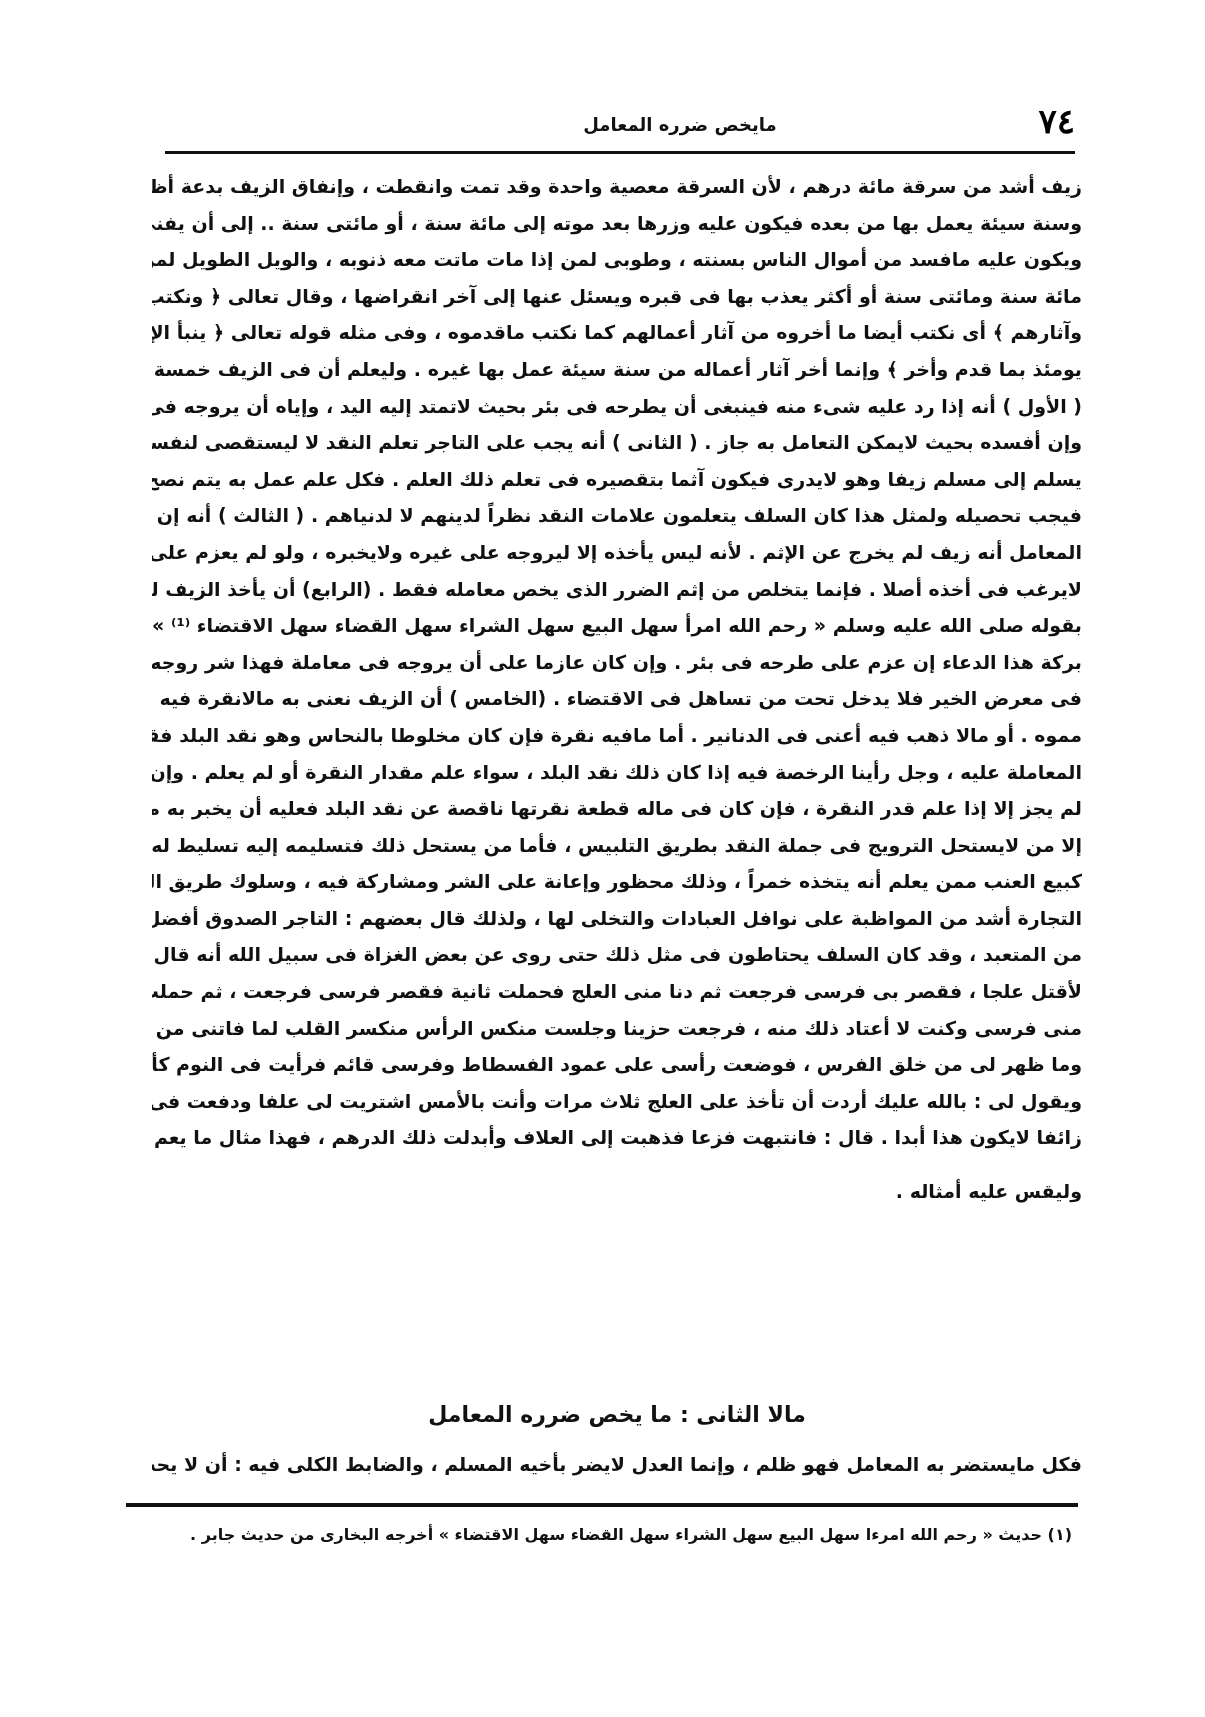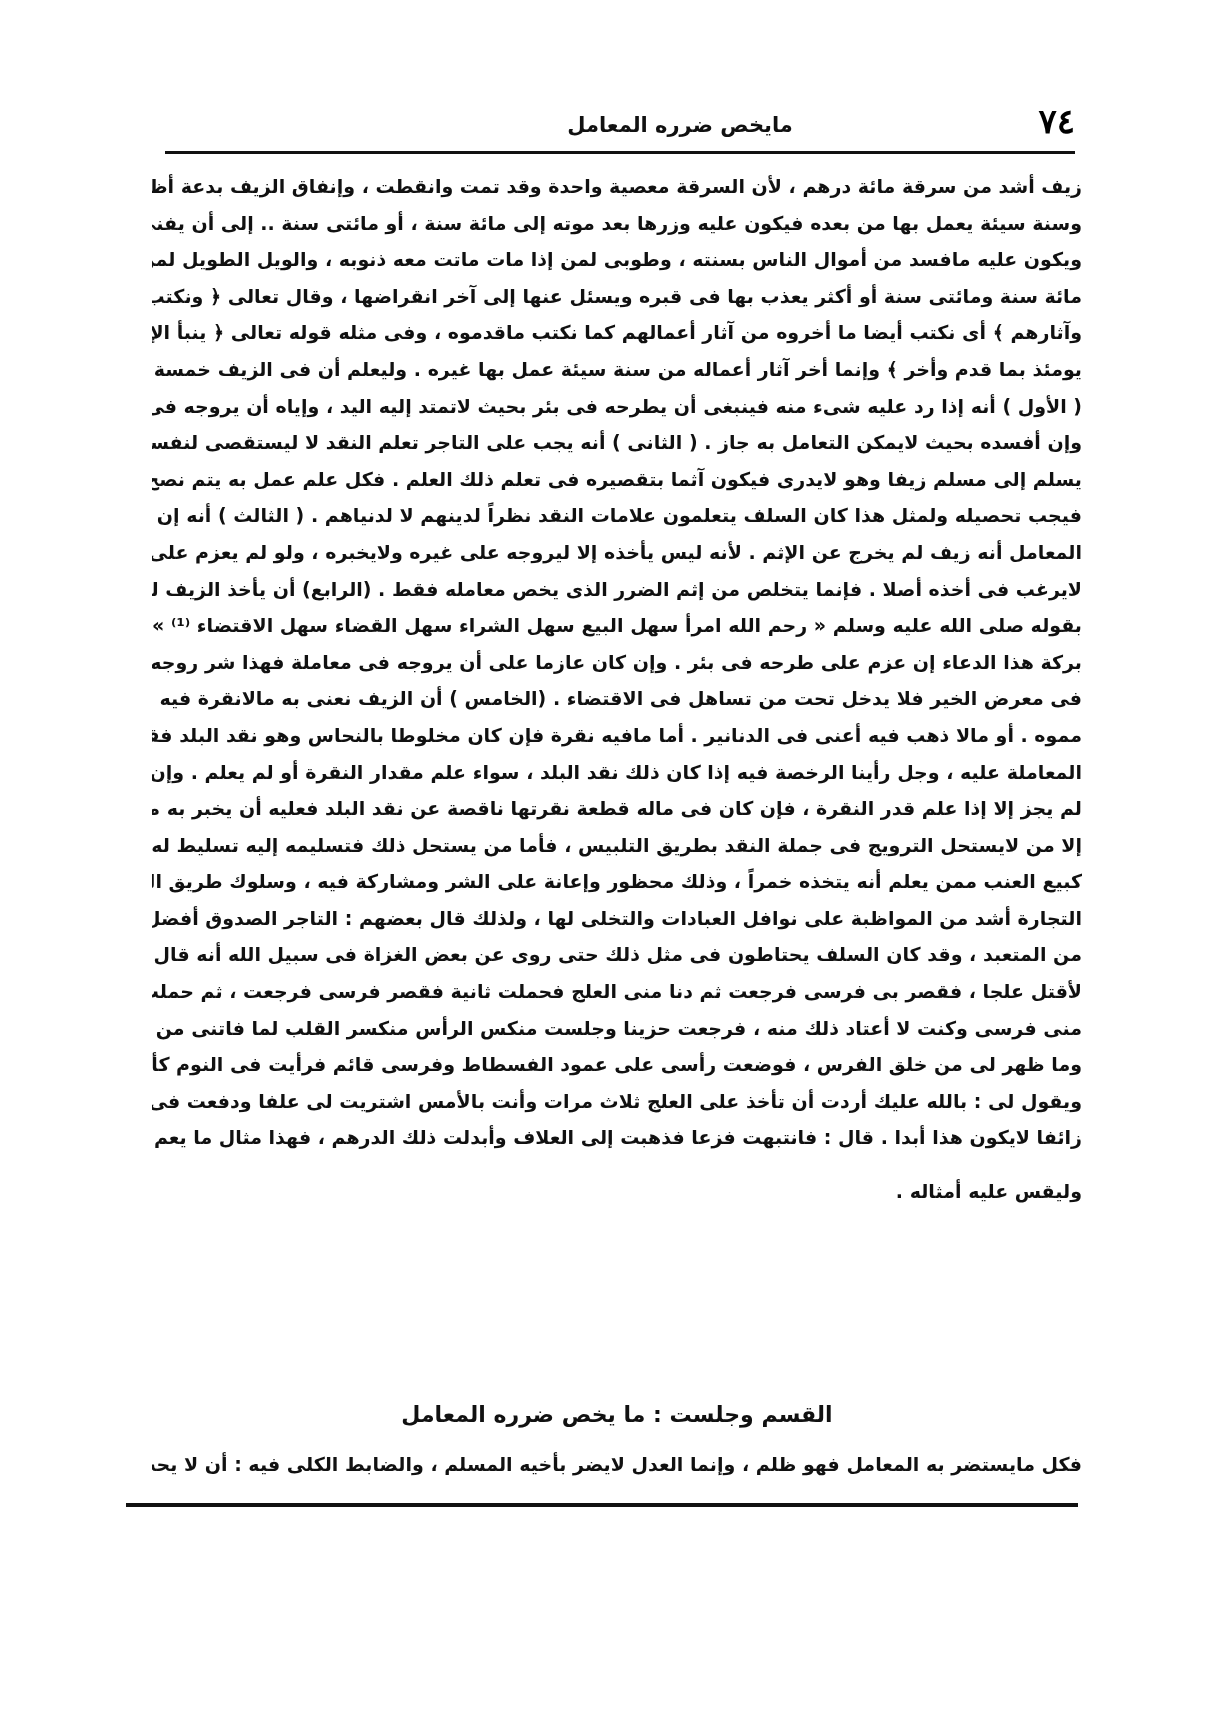--- a/index.html
+++ b/index.html
@@ -37,21 +37,21 @@
     font-size: 34px;
     line-height: 40px;
     color: #000;
   }
   .running-title {
     position: absolute;
     left: 0; right: 0;
     text-align: center;
     font-family: "DejaVu Sans", sans-serif;
     font-weight: bold;
-    font-size: 21px;
+    font-size: 18px;
     line-height: 40px;
     padding-left: 120px;
   }
   .head-rule {
     position: absolute;
     top: 151px;
     left: 165px;
     width: 910px;
     height: 3px;
     background: #111;
@@ -151,22 +151,23 @@
     <span class="line">التجارة أشد من المواظبة على نوافل العبادات والتخلى لها ، ولذلك قال بعضهم : التاجر الصدوق أفضل عند الله</span>
     <span class="line">من المتعبد ، وقد كان السلف يحتاطون فى مثل ذلك حتى روى عن بعض الغزاة فى سبيل الله أنه قال : حملت على فرسى</span>
     <span class="line">لأقتل علجا ، فقصر بى فرسى فرجعت ثم دنا منى العلج فحملت ثانية فقصر فرسى فرجعت ، ثم حملت الثالثة فنفر</span>
     <span class="line">منى فرسى وكنت لا أعتاد ذلك منه ، فرجعت حزينا وجلست منكس الرأس منكسر القلب لما فاتنى من العلج</span>
     <span class="line">وما ظهر لى من خلق الفرس ، فوضعت رأسى على عمود الفسطاط وفرسى قائم فرأيت فى النوم كأن الفرس يخاطبنى</span>
     <span class="line">ويقول لى : بالله عليك أردت أن تأخذ على العلج ثلاث مرات وأنت بالأمس اشتريت لى علفا ودفعت فى ثمنه درهما</span>
     <span class="line">زائفا لايكون هذا أبدا . قال : فانتبهت فزعا فذهبت إلى العلاف وأبدلت ذلك الدرهم ، فهذا مثال ما يعم ضرره</span>
     <span class="line last">وليقس عليه أمثاله .</span>
   </div>
 
-  <div class="section-heading">القسم وجلست : ما يخص ضرره المعامل</div>
+  <div class="section-heading">مالا الثانى : ما يخص ضرره المعامل</div>
 
   <div class="section-body">
     <span class="line">فكل مايستضر به المعامل فهو ظلم ، وإنما العدل لايضر بأخيه المسلم ، والضابط الكلى فيه : أن لا يحب</span>
   </div>
 
   <div class="foot-rule"></div>
 
+  <div class="footnote">(١) حديث « رحم الله امرءا سهل البيع سهل الشراء سهل القضاء سهل الاقتضاء » أخرجه البخارى من حديث جابر .</div>
 
 </div>
 
 </body></html>

